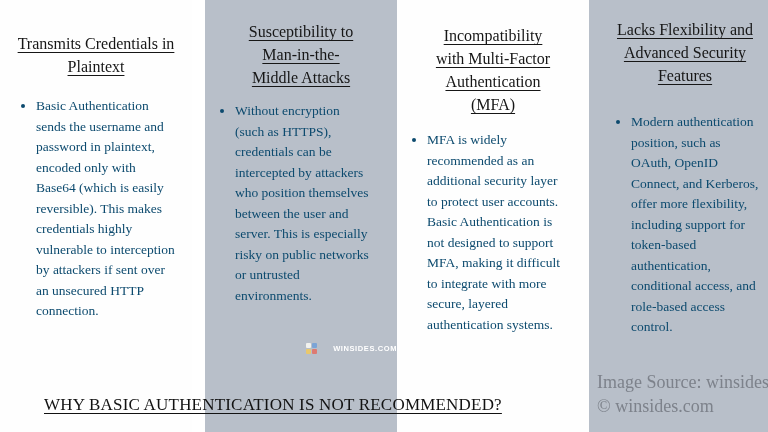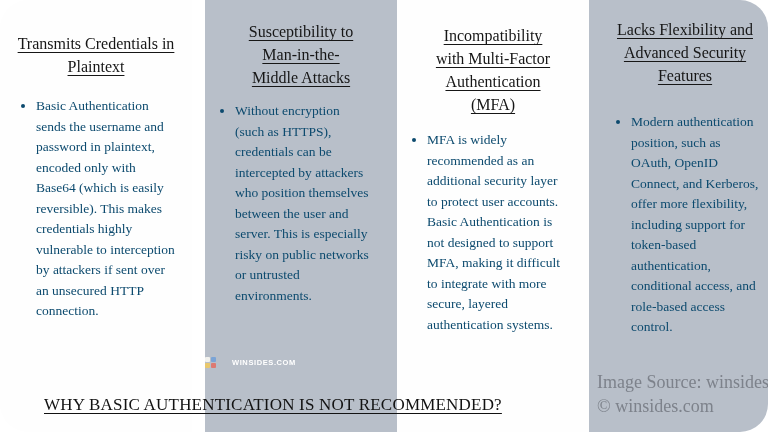--- a/index.html
+++ b/index.html
@@ -1,41 +1,41 @@
 <!DOCTYPE html>
 <html><head>
 <meta charset="utf-8">
 <style>
   html,body{margin:0;padding:0;background:#ffffff;}
   .slide{
     position:relative;width:768px;height:432px;overflow:hidden;
     font-family:"Liberation Serif","DejaVu Serif",serif;
-    color:#1b1b1b;display:flex;background:#ffffff;border-radius:28px;
+    color:#1b1b1b;display:flex;background:#ffffff;
   }
   .col{width:192px;height:432px;box-sizing:border-box;position:relative;flex:0 0 192px;}
   .col-white{background:#fefefe;}
   .col-gray{background:#b8bfc9;}
   .c1{padding-top:32px;}
   .c2{padding-top:20px;margin-left:13px;}
   .c3{padding-top:24px;}
   .c4{padding-top:18px;}
   .heading{
     font-size:16px;font-weight:normal;margin:0 auto;text-align:center;
     line-height:1.44;white-space:pre-line;color:#161616;
     text-decoration:underline;text-underline-offset:3px;text-decoration-thickness:1px;
   }
   .bullets{margin:0;color:#0c4a6e;}
   .bullets li{font-size:13.5px;line-height:1.52;}
   .c1 .bullets{margin-top:18px;padding:0 14px 0 36px;}
   .c2 .bullets{margin-top:12px;padding:0 26px 0 30px;}
   .c3 .bullets{margin-top:14px;padding:0 26px 0 30px;}
   .c4 .bullets{margin-top:25px;padding:0 18px 0 42px;}
   .watermark{
-    position:absolute;left:0;top:357px;width:100%;
-    display:flex;align-items:center;justify-content:flex-start;gap:16px;
+    position:absolute;left:0;top:343px;width:100%;
+    display:flex;align-items:center;justify-content:flex-end;gap:16px;
   }
   .wm-logo{width:11px;height:11px;display:grid;grid-template-columns:5px 5px;grid-template-rows:5px 5px;gap:1px;}
   .wm-logo span{border-radius:1px;display:block;}
   .wm-a{background:#f2f2ee;}
   .wm-b{background:#7ba4d6;}
   .wm-c{background:#e9c86d;}
   .wm-d{background:#dd7a72;}
   .wm-text{
     font-family:"Liberation Sans","DejaVu Sans",sans-serif;
     font-size:7.5px;font-weight:bold;color:#ffffff;letter-spacing:0.6px;

